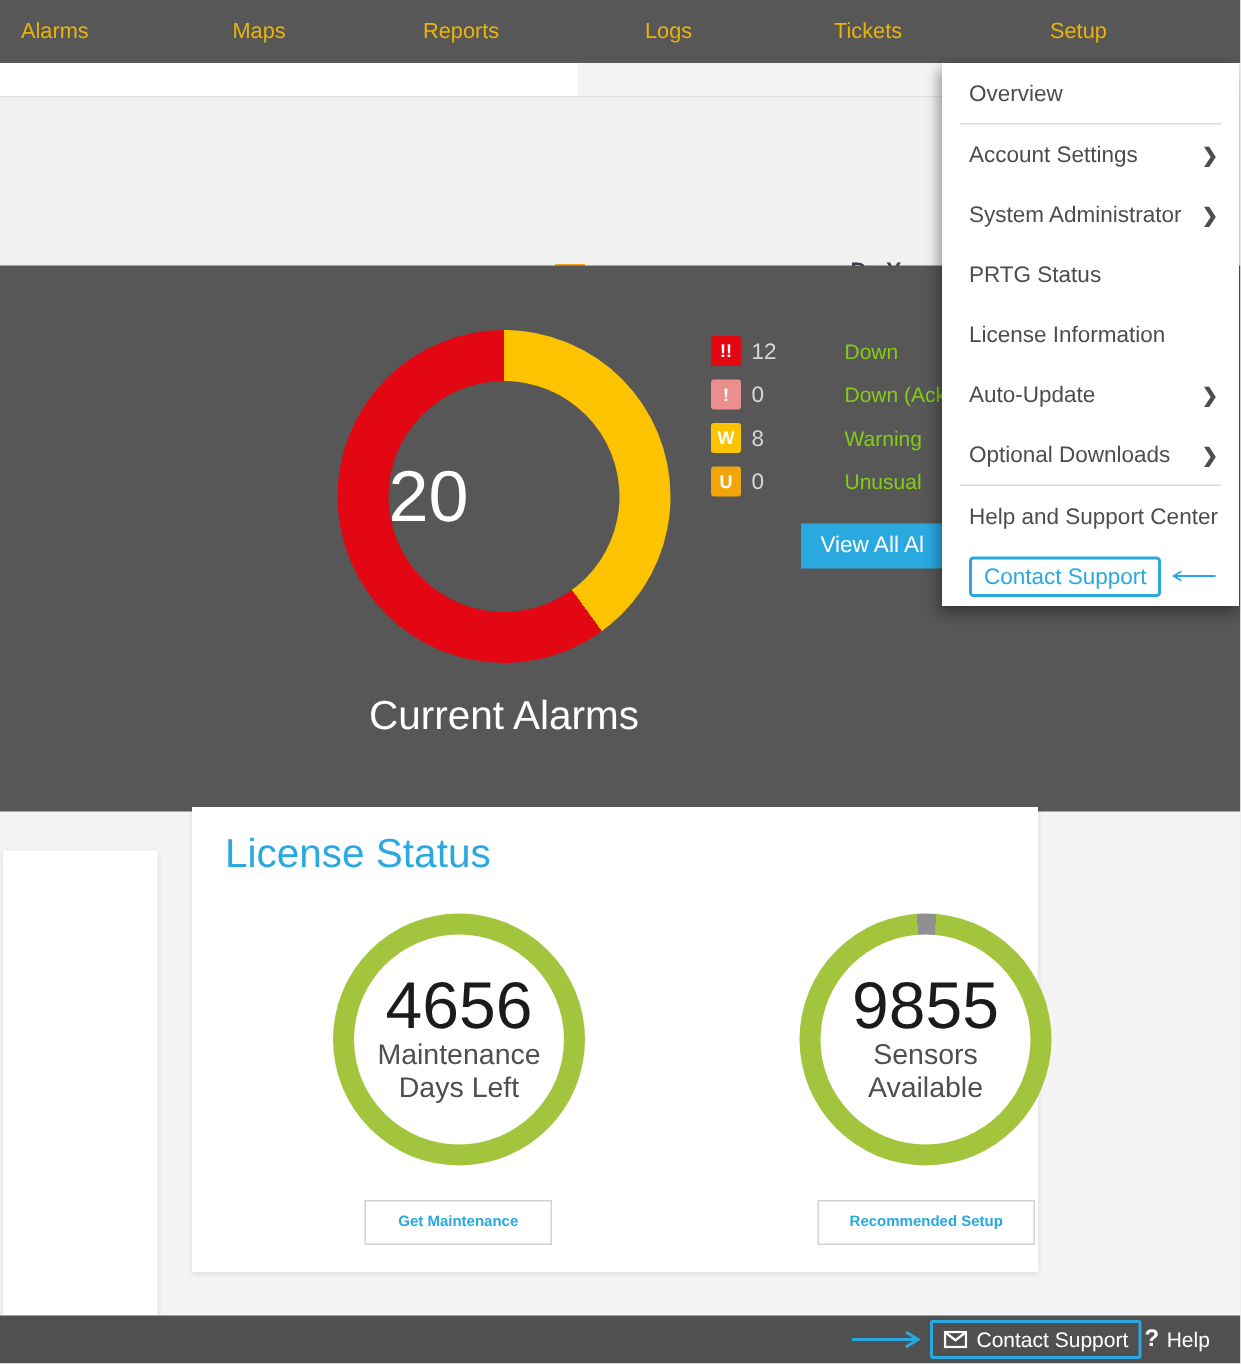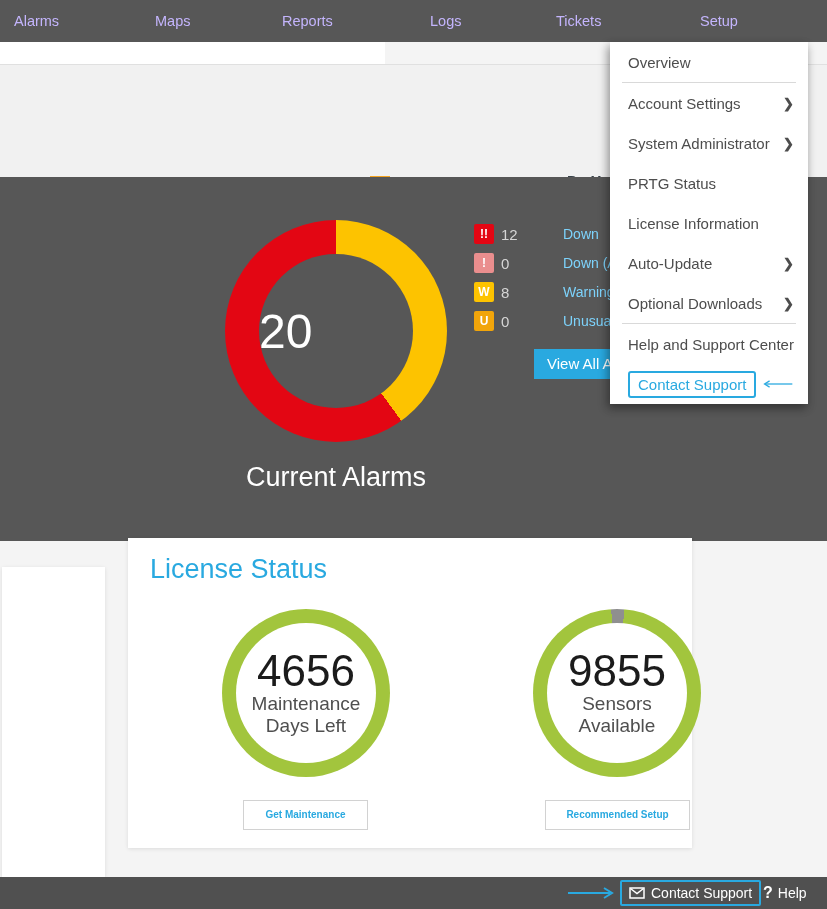--- a/index.html
+++ b/index.html
@@ -1,21 +1,21 @@
 <!DOCTYPE html>
 <html style="--accent: #29a9e0; --dark: #575757; --footer_dark: #505050; --page_bg: #f4f4f4; --header_bg: #f1f1f1; --status_red: #e30613; --status_pink: #ea8e8e; --status_yellow: #fdc300; --status_orange: #f2a50a; --gauge_green: #a2c53d; --gauge_notch: #8f8f8f; --trust_orange: #f5a31e; --trust_green: #159e62;"><head>
 <meta charset="utf-8">
 <style>
   html,body{margin:0;padding:0;background:#e9e9e9;}
   .stage{position:relative;width:827px;height:909px;overflow:hidden;
          background:var(--page_bg,#f4f4f4);font-family:"Liberation Sans",sans-serif;
          -webkit-font-smoothing:antialiased;}
   
   .topnav{position:absolute;left:0;top:0;width:827px;height:42px;background:var(--dark,#575757);z-index:5;}
-  .nav-item{position:absolute;top:0;height:42px;line-height:42px;color:#c4b5fd;font-size:14.5px;cursor:pointer;}
+  .nav-item{position:absolute;top:0;height:42px;line-height:42px;color:#eab308;font-size:14.5px;cursor:pointer;}
   
   .topband{position:absolute;left:0;top:42px;width:827px;height:22px;background:#f4f4f4;border-bottom:1px solid #e0e0e0;}
   .topband-white{position:absolute;left:0;top:0;width:385px;height:22px;background:#ffffff;}
   .welcome{position:absolute;left:0;top:65px;width:827px;height:112px;background:var(--header_bg,#f1f1f1);}
   .welcome-title{position:absolute;left:3px;top:132px;font-size:34px;color:var(--accent,#29a9e0);white-space:nowrap;}
   .trustpilot{position:absolute;left:370px;top:99px;}
   .tp-row{display:flex;align-items:center;}
   .tp-check{width:20px;height:20px;background:var(--trust_orange,#f5a31e);color:#2f2f2f;font-weight:bold;
             font-size:15px;line-height:20px;text-align:center;}
   .tp-trust{font-size:21px;font-weight:bold;color:#3f3f3f;margin-left:3px;letter-spacing:-0.5px;margin-top:20px;}
@@ -34,21 +34,21 @@
   .alarm-caption{position:absolute;left:196px;top:285px;width:280px;text-align:center;color:#fff;font-size:27px;}
   .legend{position:absolute;left:474px;top:47px;}
   .legend-row{display:flex;align-items:center;height:20px;margin-bottom:9px;}
   .lg-badge{width:20px;height:20px;border-radius:2px;color:#fff;font-size:12px;font-weight:bold;
             text-align:center;line-height:20px;flex:0 0 20px;}
   .lg-badge.b0{background:var(--status_red,#e30613);}
   .lg-badge.b1{background:var(--status_pink,#ea8e8e);}
   .lg-badge.b2{background:var(--status_yellow,#fdc300);}
   .lg-badge.b3{background:var(--status_orange,#f2a50a);}
   .lg-value{margin-left:7px;width:32px;font-size:15px;color:#d6d6d6;}
-  .lg-label{margin-left:30px;font-size:14px;color:#7dd3fc;white-space:nowrap;}
+  .lg-label{margin-left:30px;font-size:14px;color:#84cc16;white-space:nowrap;}
   .view-all-btn{position:absolute;left:534px;top:172px;height:30px;background:var(--accent,#29a9e0);
                 color:#fff;font-size:15px;line-height:30px;padding:0 13px;white-space:nowrap;cursor:pointer;}
   
   .card{position:absolute;background:#fff;box-shadow:0 1px 4px rgba(0,0,0,0.10);}
   .card-left{left:2px;top:567px;width:103px;height:310px;}
   .card-main{left:128px;top:538px;width:564px;height:310px;}
   .license-title{position:absolute;left:22px;top:16px;font-size:27px;color:var(--accent,#29a9e0);}
   .gauge{position:absolute;top:71px;width:168px;height:168px;border-radius:50%;}
   .gauge.g1{left:94px;background:var(--gauge_green,#a2c53d);}
   .gauge.g2{left:405px;background:conic-gradient(from -4deg,var(--gauge_notch,#8f8f8f) 0 9deg,var(--gauge_green,#a2c53d) 9deg 360deg);}
@@ -64,21 +64,21 @@
   
   .footer{position:absolute;left:0;top:877px;width:827px;height:32px;background:var(--footer_dark,#505050);z-index:20;}
   .footer-arrow{position:absolute;left:566px;top:10px;color:var(--accent,#29a9e0);}
   .footer-contact{position:absolute;left:620px;top:3px;height:22px;display:flex;align-items:center;gap:6px;
                   border:2px solid var(--accent,#29a9e0);border-radius:2px;padding:0 7px;cursor:pointer;}
   .footer-contact .lbl{color:#fff;font-size:14px;white-space:nowrap;}
   .footer-help{position:absolute;left:763px;top:0;height:32px;display:flex;align-items:center;gap:5px;cursor:pointer;}
   .footer-help .q{color:#fff;font-weight:bold;font-size:16px;}
   .footer-help .lbl{color:#fff;font-size:14px;}
   
-  .dropdown{position:absolute;left:610px;top:42px;width:198px;background:#fff;z-index:30;
+  .dropdown{position:absolute;left:628px;top:42px;width:198px;background:#fff;z-index:30;
             box-shadow:-3px 4px 9px rgba(0,0,0,0.28),0 4px 9px rgba(0,0,0,0.18);}
   .menu-item{position:relative;height:40px;display:flex;align-items:center;padding:0 14px 0 18px;
              font-size:15px;color:#4d4d4d;cursor:pointer;}
   .menu-item .mi-label{flex:1;white-space:nowrap;}
   .menu-item .chev{font-size:13px;font-weight:bold;color:#4d4d4d;}
   .menu-sep{height:1px;background:#d9d9d9;margin:0 12px;}
   .cs-box{display:inline-block;border:2px solid var(--accent,#29a9e0);border-radius:3px;color:var(--accent,#29a9e0);
           padding:3px 8px;white-space:nowrap;}
   .cs-arrow{margin-left:6px;color:var(--accent,#29a9e0);}
 </style>

